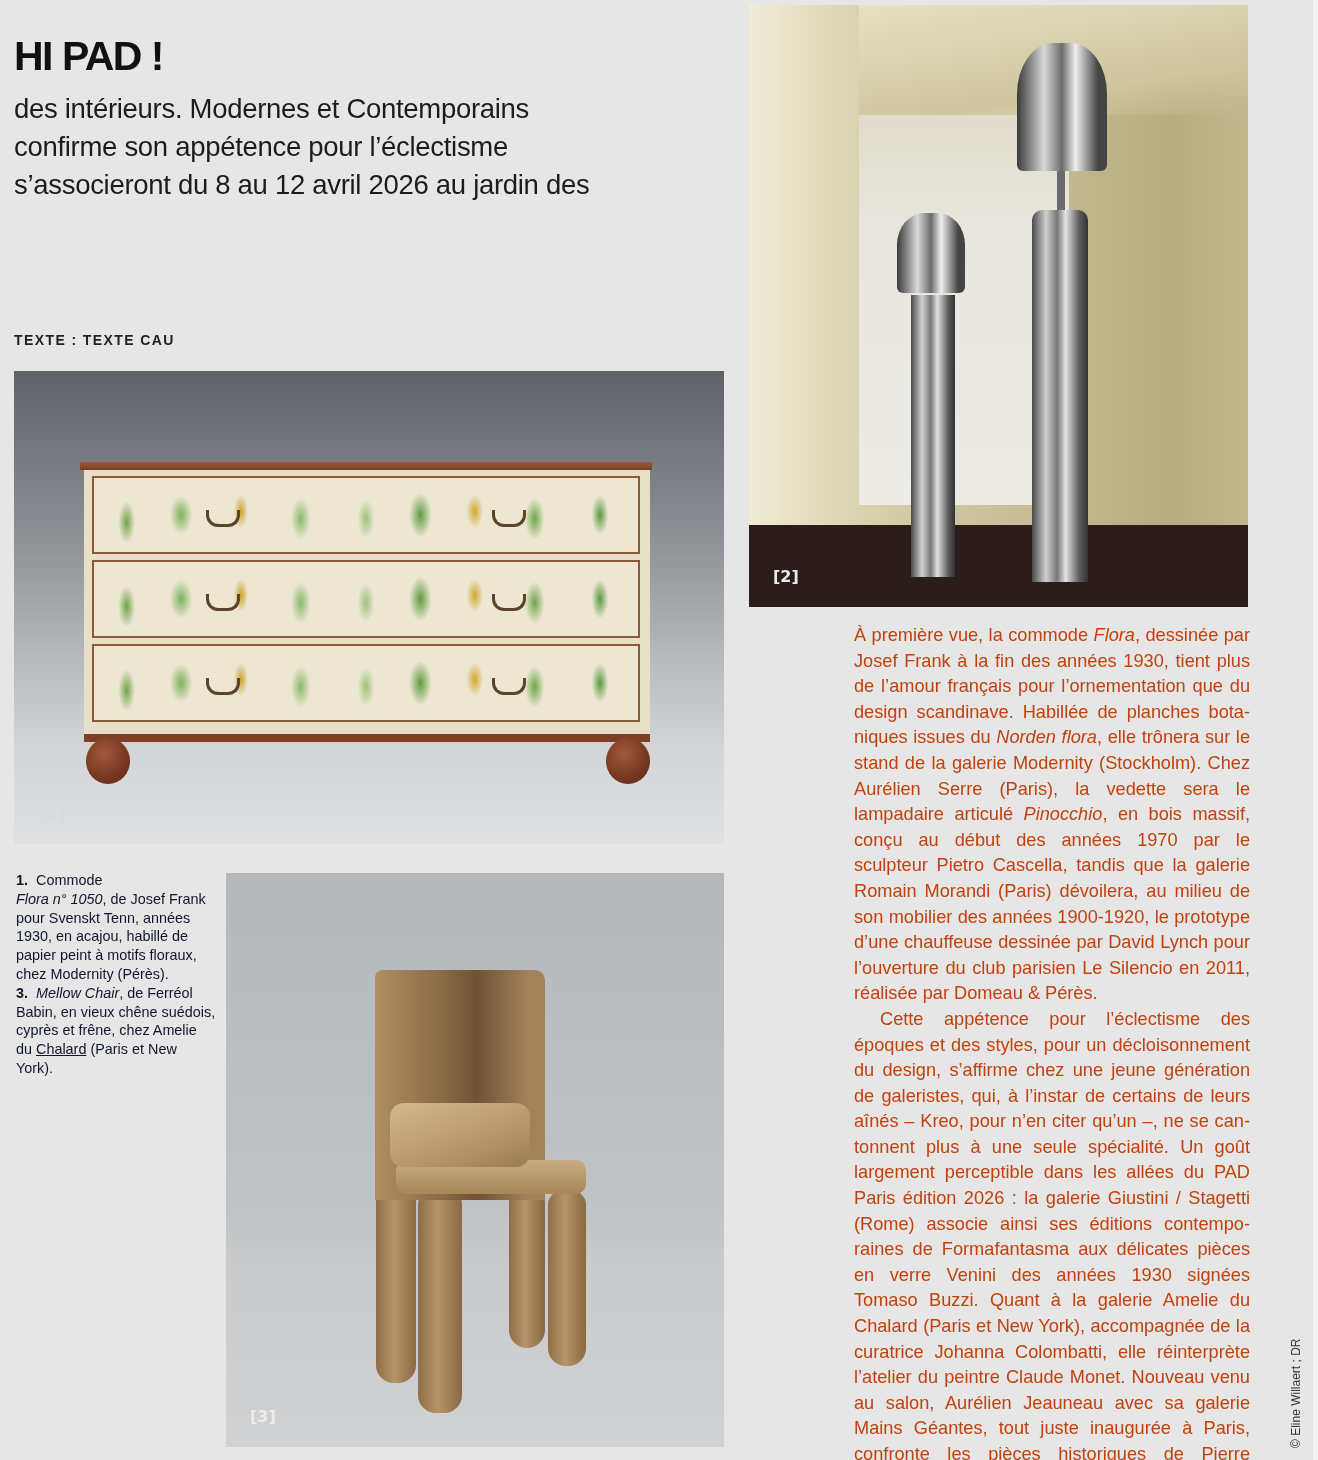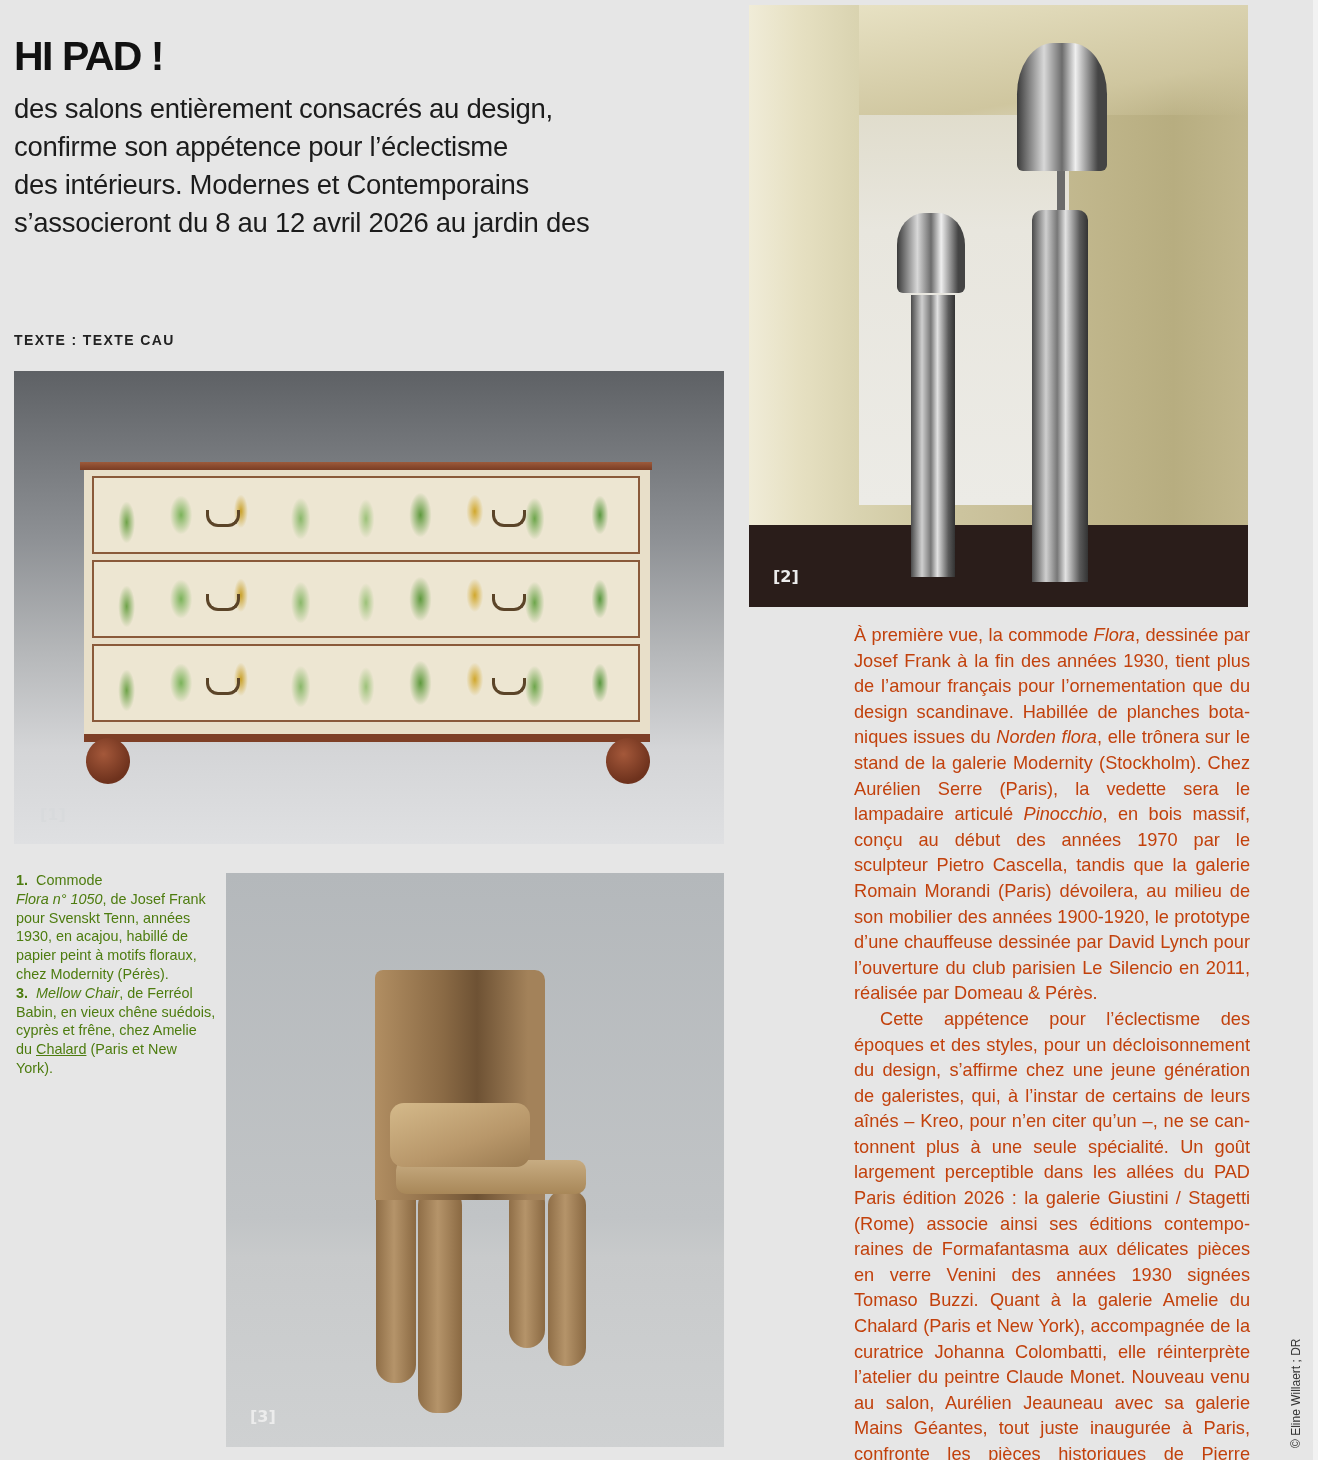--- a/index.html
+++ b/index.html
@@ -126,21 +126,21 @@
       background: linear-gradient(180deg, #c7ac82, #a88758);
     }
     .chair-leg {
       position: absolute; width: 40px; border-radius: 14px 14px 18px 18px;
       background: linear-gradient(90deg, #8f6e47, #b5946a 45%, #8a6942);
     }
 
     .captions {
       position: absolute; left: 16px; top: 871px; width: 200px;
       font-family: "Liberation Sans", sans-serif;
-      font-size: 14.4px; line-height: 18.8px; color: #4d7c0f;
+      font-size: 14.4px; line-height: 18.8px; color: #0f172a;
     }
     .captions .num { font-weight: 700; }
     .captions .gal { font-weight: 400; }
     .captions .u { text-decoration: underline; }
     .captions i { font-style: italic; }
 
     .body-text {
       position: absolute; left: 854px; top: 623px; width: 396px;
       font-family: Liberation Sans, sans-serif;
       font-size: 18.2px; line-height: 25.6px; color: #c2410c;
@@ -158,23 +158,22 @@
     }
   </style>
 </head>
 <body>
 
 <div class="right-edge"></div>
 
 <h1 class="title" style="margin:0">HI PAD !</h1>
 
 <div class="chapo">
-  <div>des salons entièrement consacrés au design,</div>
+  <div>des intérieurs. Modernes et Contemporains</div>
   <div>confirme son appétence pour l’éclectisme</div>
-  <div>des intérieurs. Modernes et Contemporains</div>
   <div>s’associeront du 8 au 12 avril 2026 au jardin des</div>
 </div>
 
 <div class="byline">TEXTE : TEXTE CAU</div>
 
 <div class="photo" id="photo1">
   <div class="commode-top"></div>
   <div class="commode-body">
     <div class="drawer" style="top:6px">
       <div class="handle" style="left:112px"></div>

